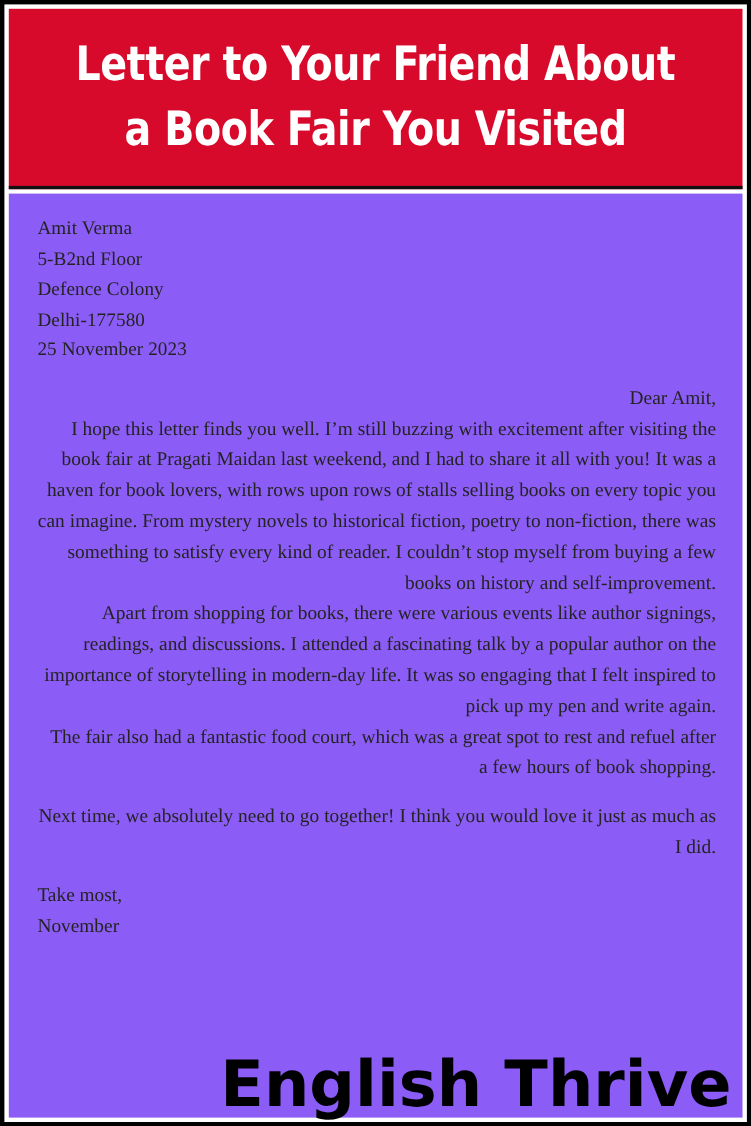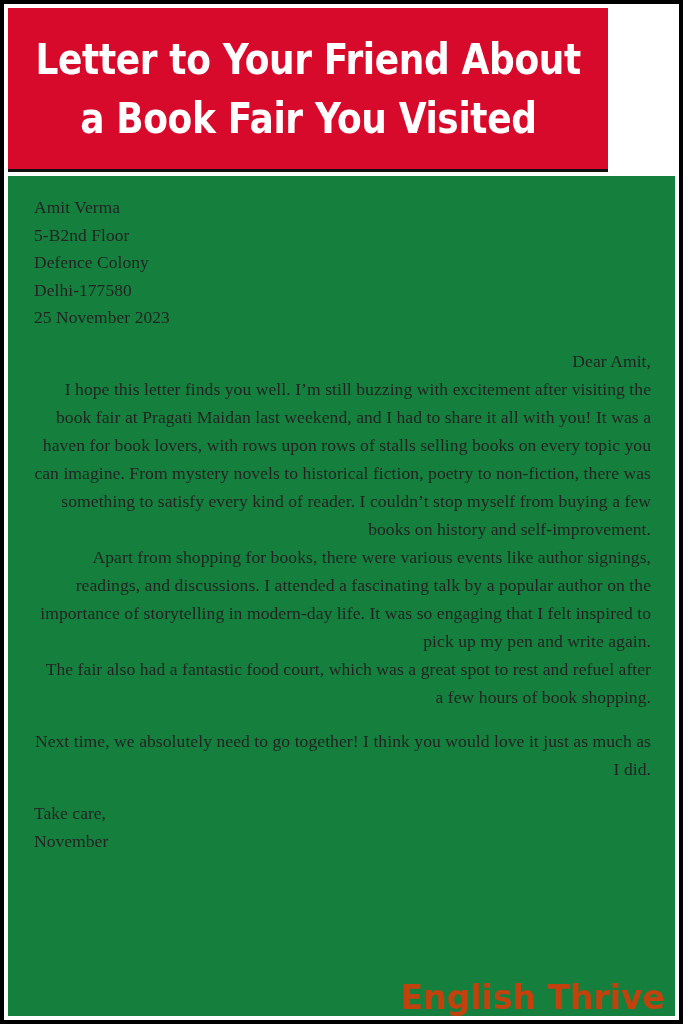--- a/index.html
+++ b/index.html
@@ -22,21 +22,21 @@
     border: 4px solid #000000;
     background: #ffffff;
     overflow: hidden;
   }
 
   
   #header-banner {
     position: absolute;
     left: 4px;
     top: 4px;
-    width: 600px;
+    width: 667px;
     height: 164px;
     background: #d80a2b;
     border-bottom: 3px solid #111111;
     box-sizing: border-box;
     display: flex;
     flex-direction: column;
     align-items: center;
     justify-content: center;
   }
   .banner-line {
@@ -54,21 +54,21 @@
 
   
   #letter-body {
     position: absolute;
     left: 4px;
     top: 172px;
     width: 667px;
     bottom: 4px;
     box-sizing: border-box;
     padding: 18px 24px 0 26px;
-    background: #15803d;
+    background: #8b5cf6;
   }
 
   .addr-line {
     font-size: 17.4px;
     line-height: 27.5px;
     color: #232323;
     letter-spacing: 0.1px;
   }
 
   .block-gap { height: 15px; }
@@ -91,23 +91,23 @@
     color: #232323;
   }
 
   
   #footer-brand {
     position: absolute;
     right: 14px;
     bottom: 6px;
     font-family: "DejaVu Sans", "Liberation Sans", sans-serif;
     font-weight: bold;
-    font-size: 33px;
+    font-size: 58px;
     line-height: 1;
-    color: #c2410c;
+    color: #000000;
     letter-spacing: 0px;
     white-space: nowrap;
   }
 </style>
 </head>
 <body>
 
 <div id="page">
 
   <div id="header-banner">
@@ -131,20 +131,20 @@
     <p class="para">I hope this letter finds you well. I’m still buzzing with excitement after visiting the book fair at Pragati Maidan last weekend, and I had to share it all with you! It was a haven for book lovers, with rows upon rows of stalls selling books on every topic you can imagine. From mystery novels to historical fiction, poetry to non-fiction, there was something to satisfy every kind of reader. I couldn’t stop myself from buying a few books on history and self-improvement.</p>
     <p class="para">Apart from shopping for books, there were various events like author signings, readings, and discussions. I attended a fascinating talk by a popular author on the importance of storytelling in modern-day life. It was so engaging that I felt inspired to pick up my pen and write again.</p>
     <p class="para">The fair also had a fantastic food court, which was a great spot to rest and refuel after a few hours of book shopping.</p>
 
     <div class="para-gap"></div>
 
     <p class="para">Next time, we absolutely need to go together! I think you would love it just as much as I did.</p>
 
     <div class="para-gap"></div>
 
-    <div class="sign-line">Take care,</div>
+    <div class="sign-line">Take most,</div>
     <div class="sign-line">November</div>
 
   </div>
 
   <div id="footer-brand">English Thrive</div>
 
 </div>
 
 </body></html>

